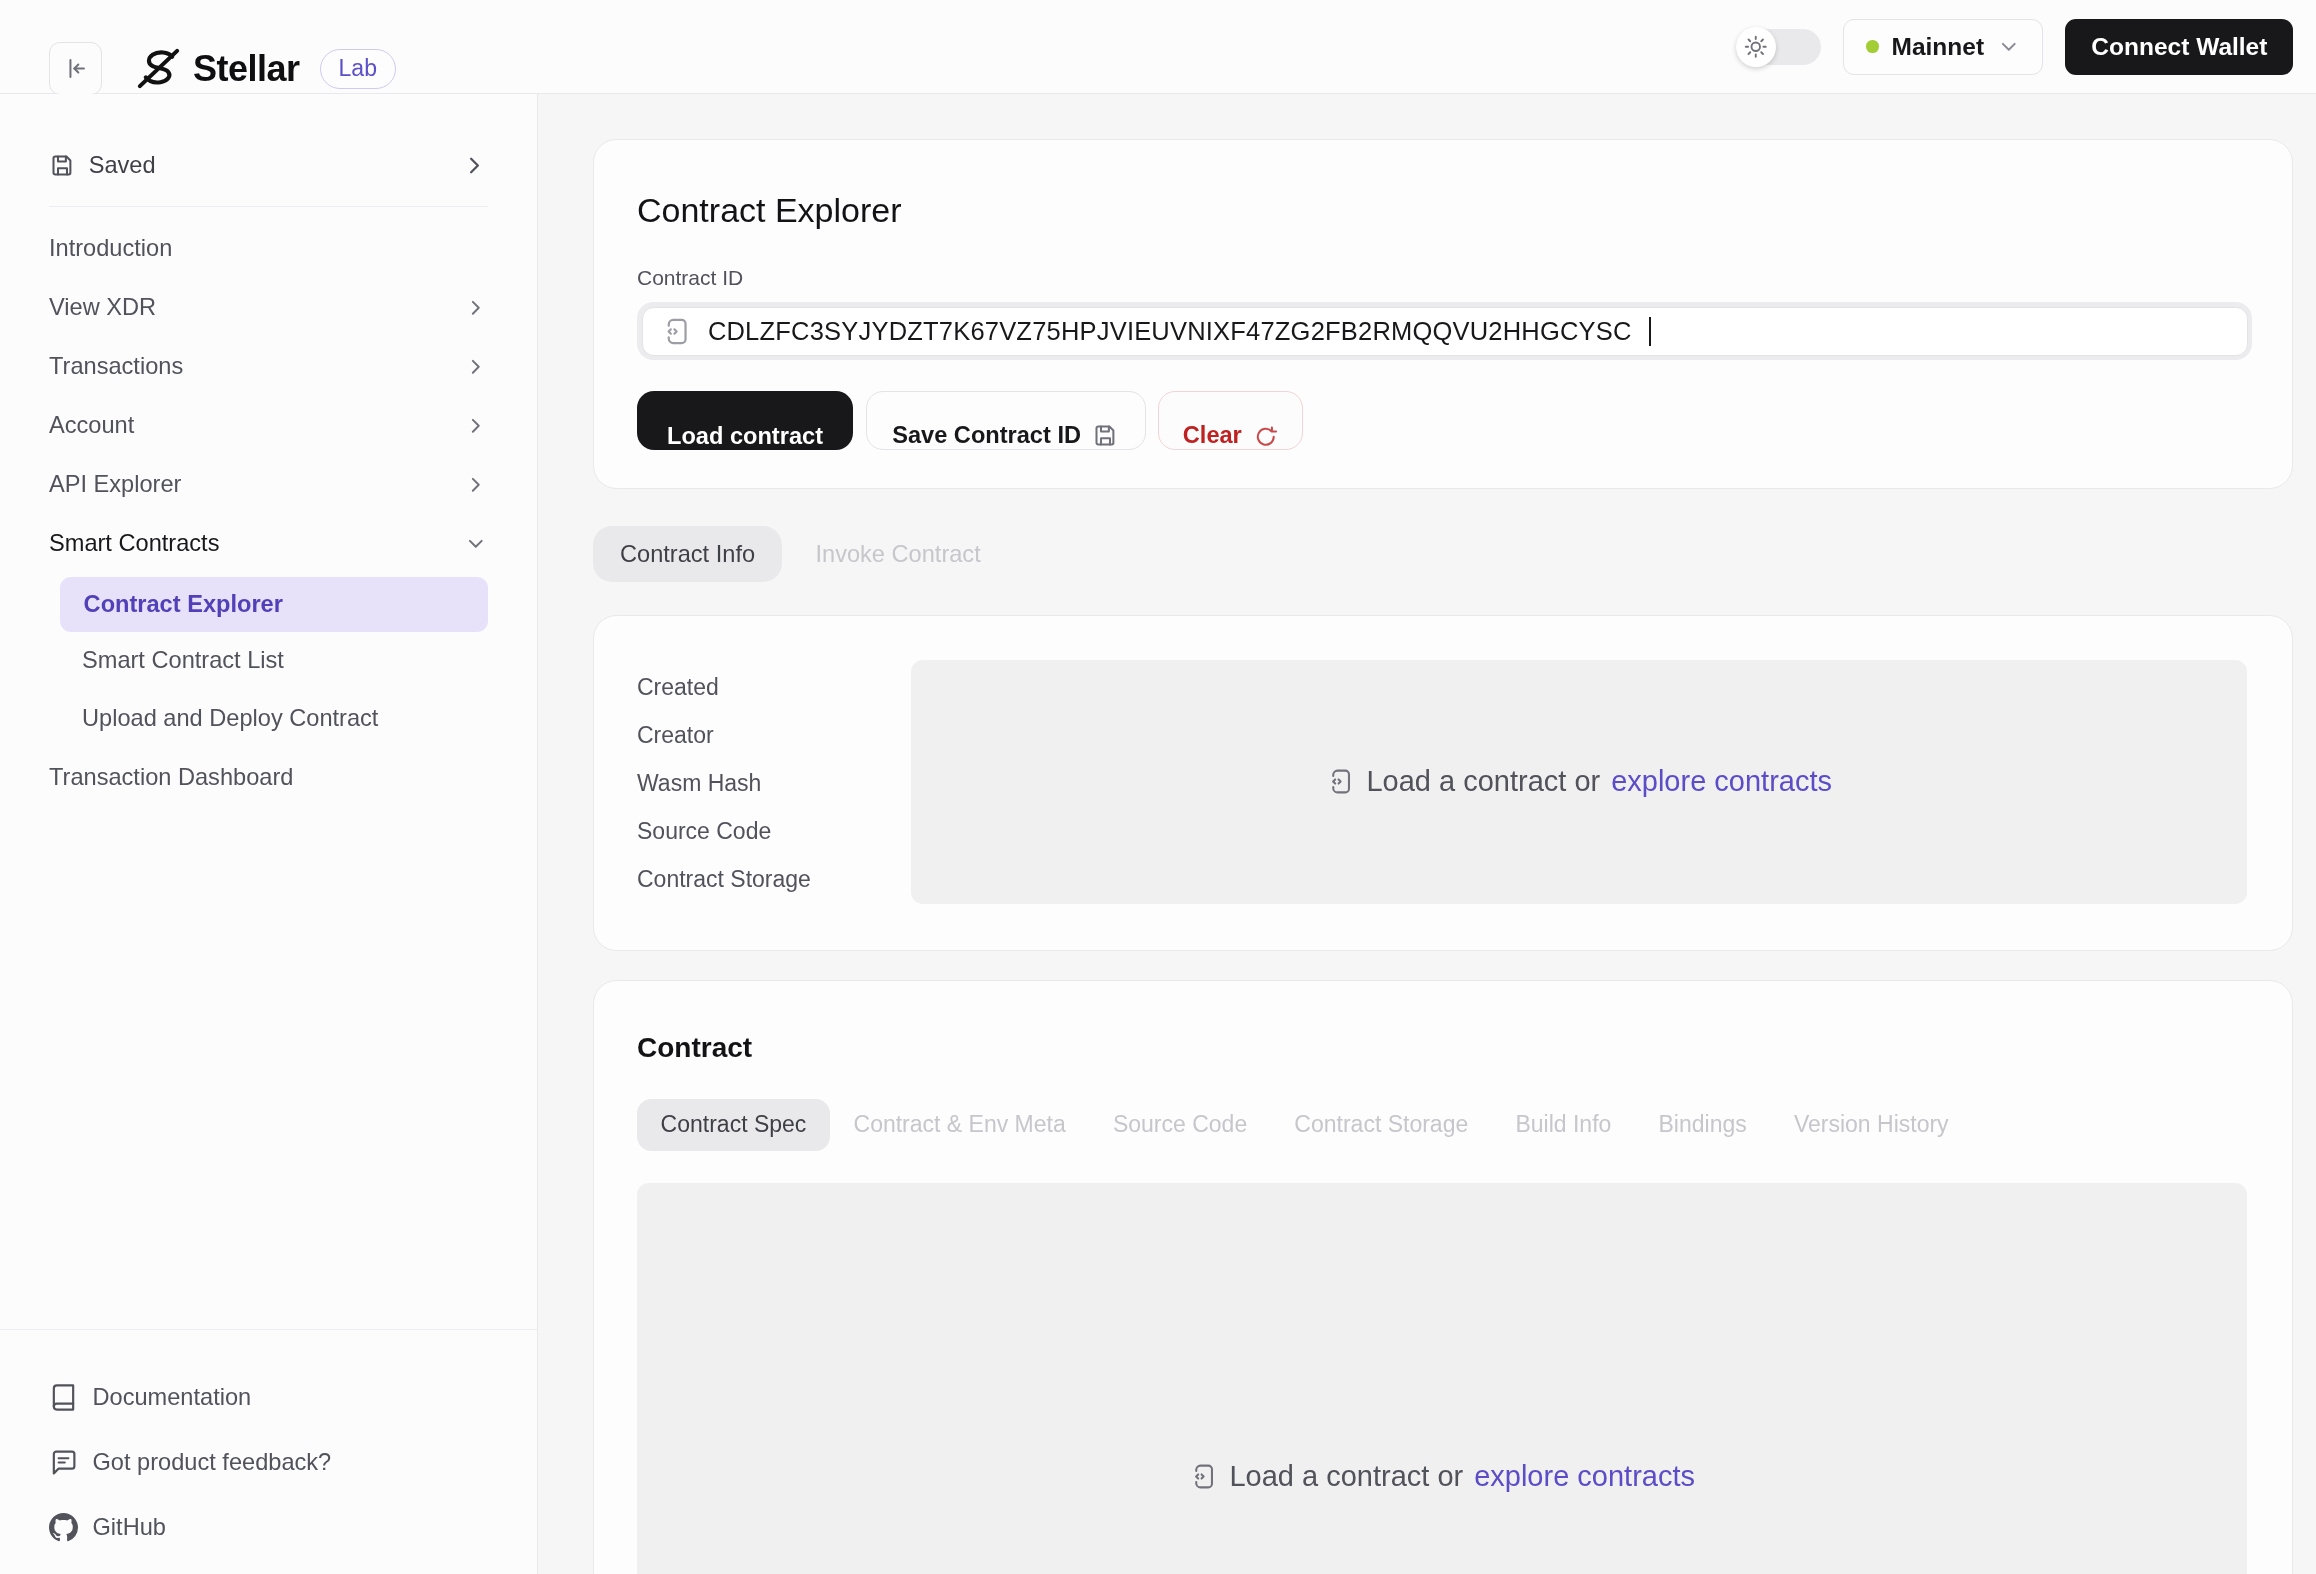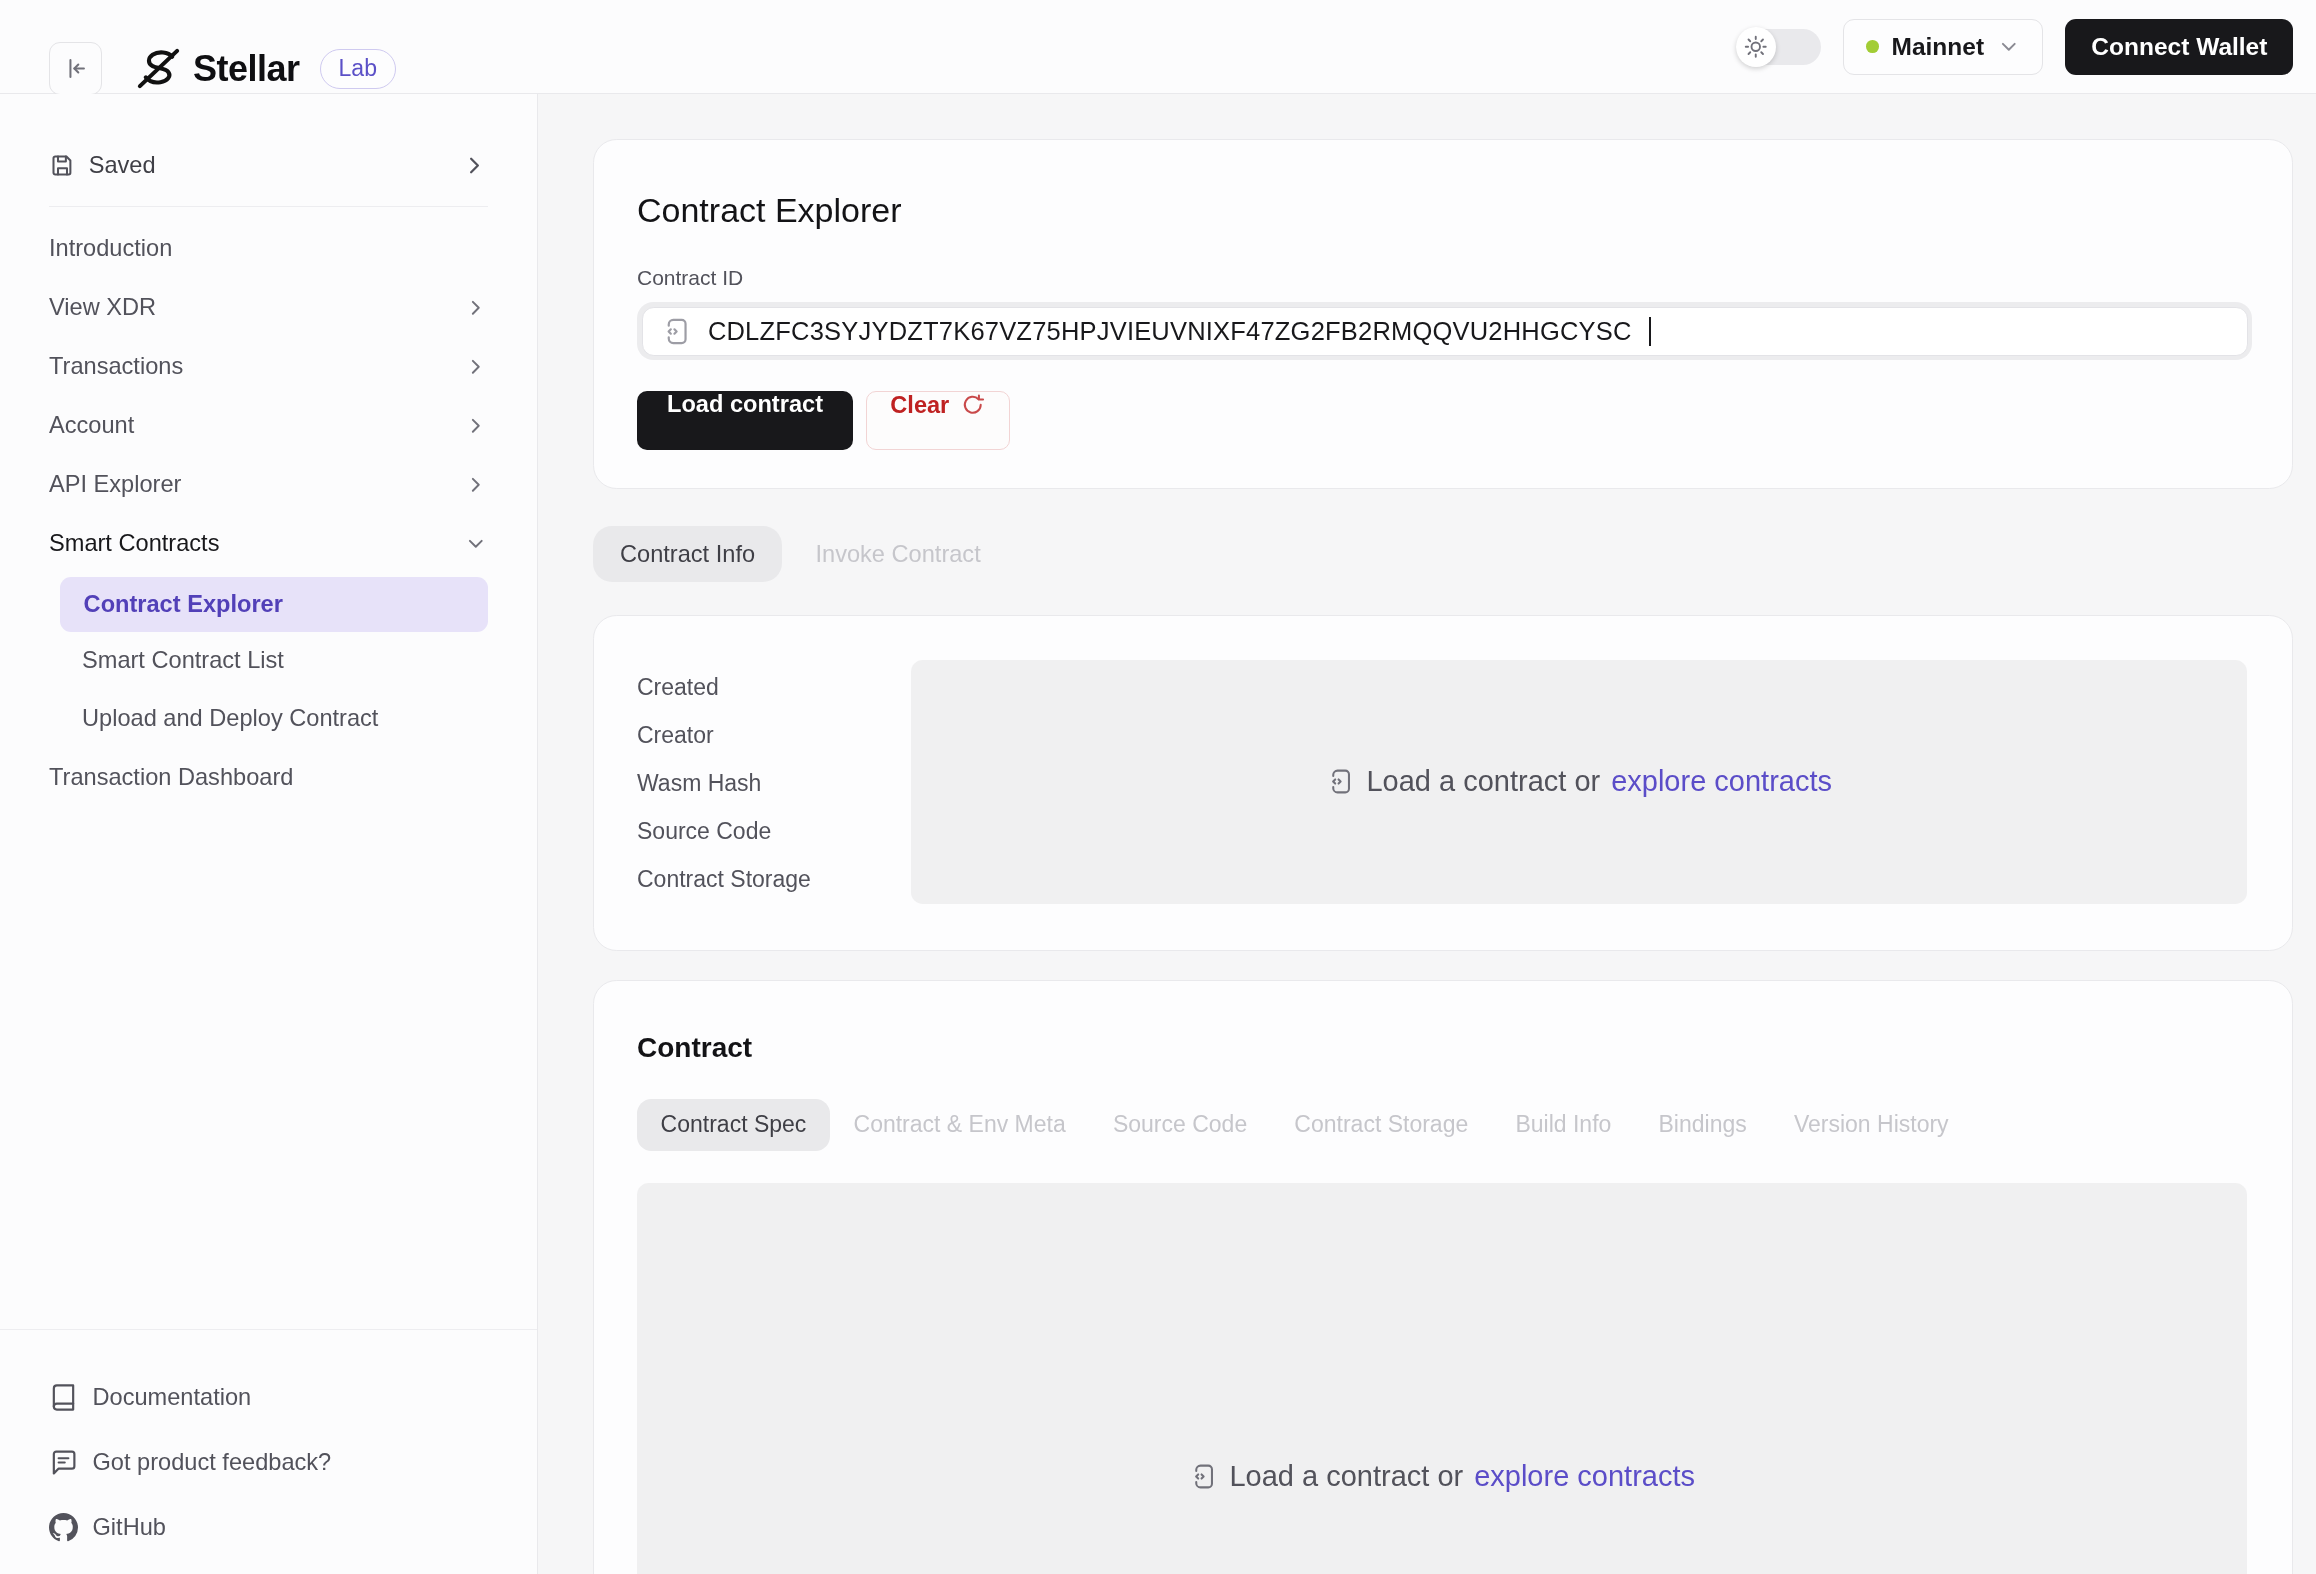--- a/index.html
+++ b/index.html
@@ -108,21 +108,21 @@
   .contract-input {
     height:49px; background:#ffffff; border:0.9px solid #e3e3e7; border-radius:11.8px;
     display:flex; align-items:center; padding:0 18px; gap:16.4px; cursor:text;
   }
   .contract-input svg { width:31px; height:31px; color:#9d9da5; flex-shrink:0; }
   .contract-input .value { font-size:25.5px; color:#18181b; letter-spacing:0.2px; white-space:nowrap; }
   .caret { display:inline-block; width:1.8px; height:29px; background:#18181b; vertical-align:middle; margin-left:0.9px; animation:blink 1.1s steps(1) infinite; }
   @keyframes blink { 50% { opacity:0; } }
 
   .btn-row { margin-top:31px; display:flex; align-items:center; gap:12.7px; }
-  .btn { height:59px; border-radius:10px; font-size:23.6px; font-weight:700; display:flex; align-items:flex-start; gap:11px; cursor:pointer; font-family:"Liberation Sans", sans-serif; }
+  .btn { height:59px; border-radius:17px; font-size:23.6px; font-weight:700; display:flex; align-items:flex-end; gap:11px; cursor:pointer; font-family:"Liberation Sans", sans-serif; }
   .btn-primary { background:#18181b; color:#fff; border:none; padding:0 30px; }
   .btn-secondary { background:#fdfdfe; color:#18181b; border:1.8px solid #e4e4e7; padding:0 25.5px; }
   .btn-secondary svg { width:27px; height:27px; color:#71717a; }
   .btn-danger { background:#fdfcfc; color:#bf2121; border:1.8px solid #f2d4d4; padding:0 23.6px; }
   .btn-danger svg { width:25.5px; height:25.5px; color:#c9494a; }
 
   .view-tabs { margin-top:37px; display:flex; align-items:center; }
   .view-tab { height:56px; display:flex; align-items:center; padding:0 27px; font-size:23.6px; border-radius:19px; cursor:pointer; }
   .view-tab.active { background:#e9e9eb; color:#3f3f46; }
   .view-tab.disabled { color:#c6c6cb; margin-left:6.4px; cursor:default; }
@@ -287,20 +287,28 @@
                 <path d="M10.4 10.3l1.7 1.7-1.7 1.7"></path>
               </svg>
             <span class="value">CDLZFC3SYJYDZT7K67VZ75HPJVIEUVNIXF47ZG2FB2RMQQVU2HHGCYSC</span>
               <span class="caret"></span>
           </div>
         </div>
         <div class="btn-row">
           <button class="btn btn-primary">
             <span>Load contract</span>
           </button>
+          <button class="btn btn-secondary">
+            <span>Save Contract ID</span>
+            <svg viewBox="0 0 24 24" fill="none" stroke="currentColor" stroke-width="1.8" stroke-linecap="round" stroke-linejoin="round">
+                <path d="M5.5 4h10l3.5 3.5V18.5a1.5 1.5 0 0 1-1.5 1.5h-12A1.5 1.5 0 0 1 4 18.5v-13A1.5 1.5 0 0 1 5.5 4z"></path>
+                <path d="M8 4v4.5h7V4"></path>
+                <path d="M8 20v-5.5h8V20"></path>
+              </svg>
+          </button>
           <button class="btn btn-danger">
             <span>Clear</span>
             <svg viewBox="0 0 24 24" fill="none" stroke="currentColor" stroke-width="1.9" stroke-linecap="round" stroke-linejoin="round">
                 <path d="M19.5 12a7.5 7.5 0 1 1-2.1-5.2"></path>
                 <path d="M17.8 3.2v3.9h3.9"></path>
               </svg>
           </button>
         </div>
       </section>
 

